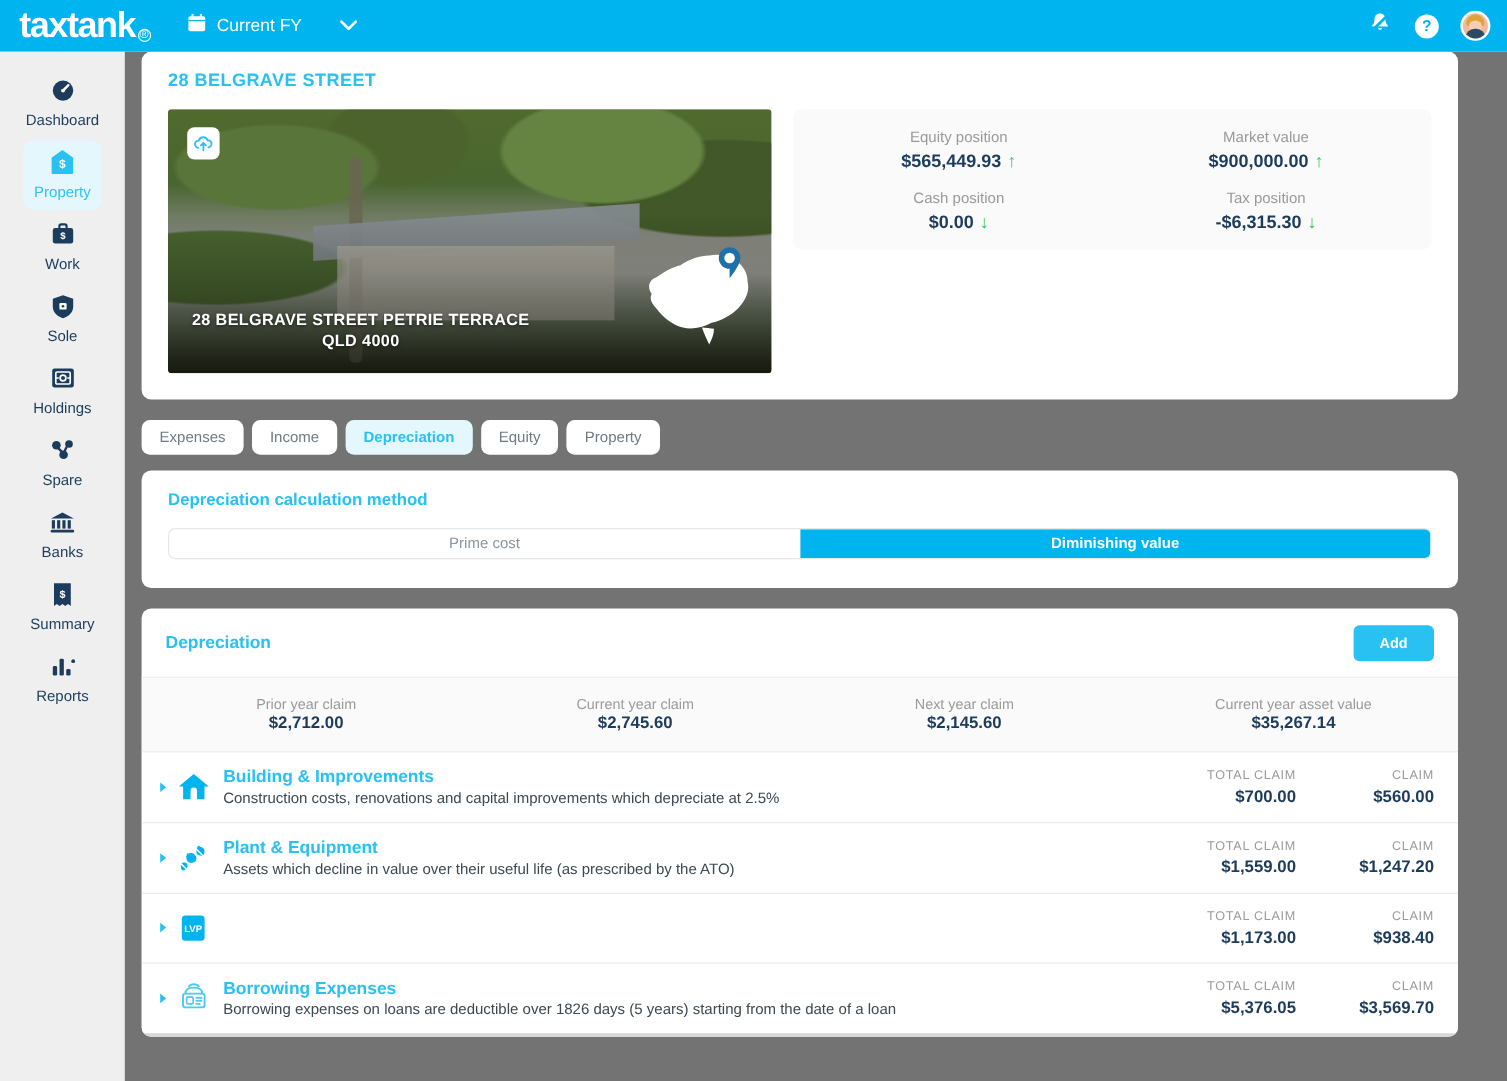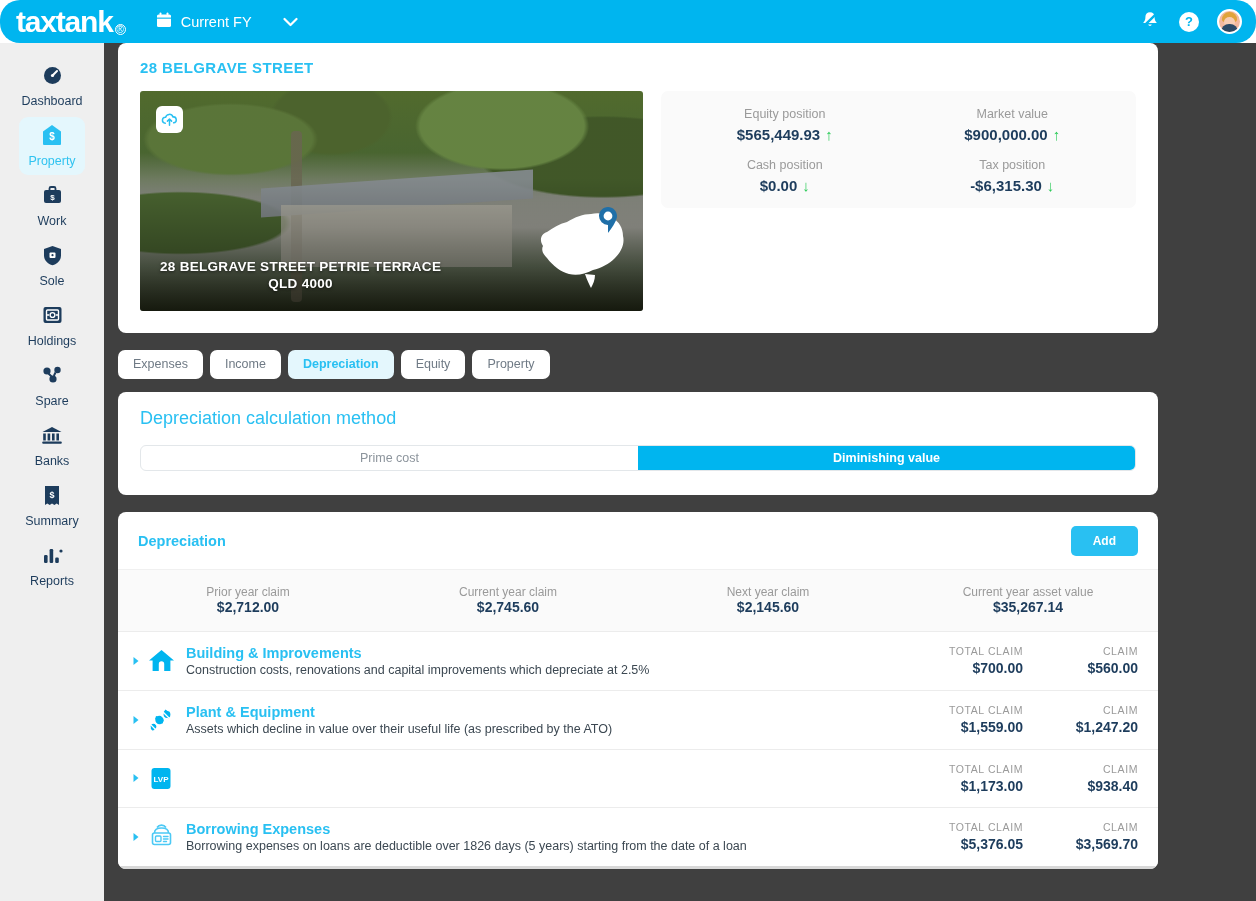--- a/index.html
+++ b/index.html
@@ -8,21 +8,21 @@
     background: #ffffff;
     font-family: "Liberation Sans", sans-serif;
     overflow: hidden;
   }
 
   
   .topbar {
     height: 43px; background: #00b5ef;
     display: flex; align-items: center;
     padding: 0 14px 0 16px;
-    position: relative; z-index: 20; border-radius: 20px;
+    position: relative; z-index: 20;
   }
   .brand { display: flex; align-items: flex-end; color: #fff; }
   .brand-text {
     font-size: 30px; font-weight: bold; letter-spacing: -1.2px;
     line-height: 1; color: #ffffff;
   }
   .brand-reg {
     font-size: 10px; margin-left: 2px; margin-bottom: 2px;
     border: 1px solid #fff; border-radius: 50%;
     width: 11px; height: 11px; line-height: 9px; text-align: center;
@@ -76,21 +76,21 @@
     height: 22px; display: flex; align-items: center; justify-content: center;
     margin-bottom: 5px;
   }
   .nav-item .lbl {
     font-size: 12.5px; color: #1d3c5c; line-height: 1;
   }
   .nav-item.active { background: #e4f7fd; }
   .nav-item.active .lbl { color: #30c3f0; }
 
   .content {
-    flex: 1; background: #404040; padding: 0 98px 0 14px;
+    flex: 1; background: #737373; padding: 0 41px 0 14px;
     overflow: hidden;
   }
 
   
   .card {
     background: #fff; border-radius: 8px; margin-top: 0;
   }
   .card-property { padding: 16px 22px 22px; }
   .prop-title {
     color: #29c0f2; font-size: 15px; font-weight: bold;
@@ -160,21 +160,21 @@
   .tabs { display: flex; gap: 7px; margin: 17px 0 13px; }
   .tab {
     background: #fff; border-radius: 7px; padding: 8px 15px;
     font-size: 12.5px; color: #6f7a85; cursor: pointer; line-height: 1; text-align: right;
   }
   .tab.active { background: #e4f7fd; color: #29c0f2; font-weight: bold; }
 
   
   .card-method { padding: 16px 22px 24px; }
   .sec-title {
-    color: #29c0f2; font-size: 18px; font-weight: normal; margin-bottom: 16px;
+    color: #29c0f2; font-size: 14px; font-weight: bold; margin-bottom: 16px;
   }
   .seg {
     display: flex; border: 1px solid #e3e7ea; border-radius: 6px;
     overflow: hidden; height: 26px;
   }
   .seg-opt {
     flex: 1; display: flex; align-items: center; justify-content: center;
     font-size: 12.5px; color: #8c949c; cursor: pointer;
   }
   .seg-opt.active { background: #00b5ef; color: #fff; font-weight: bold; }

